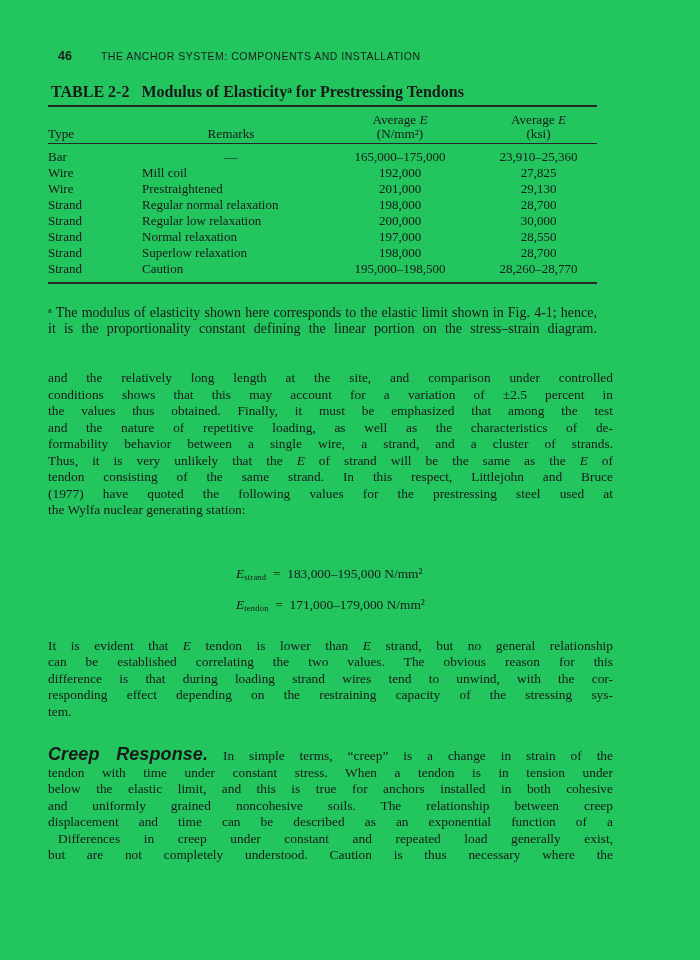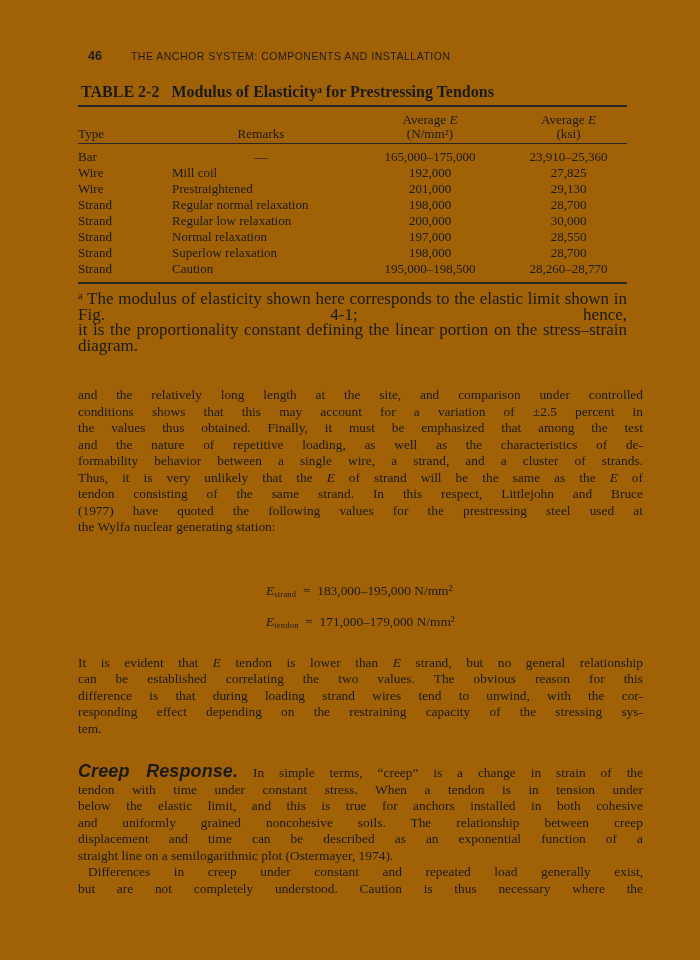--- a/index.html
+++ b/index.html
@@ -1,21 +1,21 @@
 <!DOCTYPE html>
 <html><head>
 <meta charset="utf-8">
 <style>
   html,body { margin:0; padding:0; background:#e8e8e6; }
   .page {
     position:relative;
     width:700px; height:960px;
     box-sizing:border-box;
-    background:#a16207;
-    padding:50px 57px 0 78px;
+    background:#22c55e;
+    padding:50px 57px 0 48px;
     font-family:"Liberation Serif", serif;
     color:#1a1a1a;
     overflow:hidden;
   }
   
   .running-head {
     margin-left:10px;
     font-family:"Liberation Sans", sans-serif;
     font-size:10.5px; line-height:13px;
     letter-spacing:0.5px;
@@ -40,21 +40,21 @@
   .col-remarks { text-align:center; }
   .col-nmm, .col-ksi { text-align:center; }
   .t-body {
     padding:5px 0 5px 0;
     border-bottom:2.5px solid #262626;
   }
   .t-row { line-height:16px; font-size:13px; }
   .c-nmm, .c-ksi { text-align:center; }
   .c-remarks.dash { text-align:center; }
   
-  .footnote { margin-top:7px; width:549px; font-size:17px; line-height:15.5px; }
+  .footnote { margin-top:21px; width:549px; font-size:14px; line-height:15.5px; }
   
   .para { width:565px; font-size:13.4px; line-height:16.5px; }
   .p-first { margin-top:34px; }
   .p-after-eq { margin-top:16px; }
   .p-section { margin-top:26px; }
   .tline { }
   .jline { text-align:justify; text-align-last:justify; }
   .indent { text-indent:10px; }
   .para strong, .tline strong {
     font-family:"Liberation Sans", sans-serif;
@@ -173,21 +173,20 @@
       <div class="tline jline">responding effect depending on the restraining capacity of the stressing sys-</div>
       <div class="tline">tem.</div>
     </div>
 
   <div class="para p-section">
       <div class="tline jline"><strong>Creep Response.</strong> In simple terms, “creep” is a change in strain of the</div>
       <div class="tline jline">tendon with time under constant stress. When a tendon is in tension under</div>
       <div class="tline jline">below the elastic limit, and this is true for anchors installed in both cohesive</div>
       <div class="tline jline">and uniformly grained noncohesive soils. The relationship between creep</div>
       <div class="tline jline">displacement and time can be described as an exponential function of a</div>
-      <div class="tline">straight line on a semilogarithmic plot (Ostermayer, 1974).</div>
     </div>
 
   <div class="para">
       <div class="tline jline indent">Differences in creep under constant and repeated load generally exist,</div>
       <div class="tline jline">but are not completely understood. Caution is thus necessary where the</div>
     </div>
 
 </div>
 
 </body></html>

